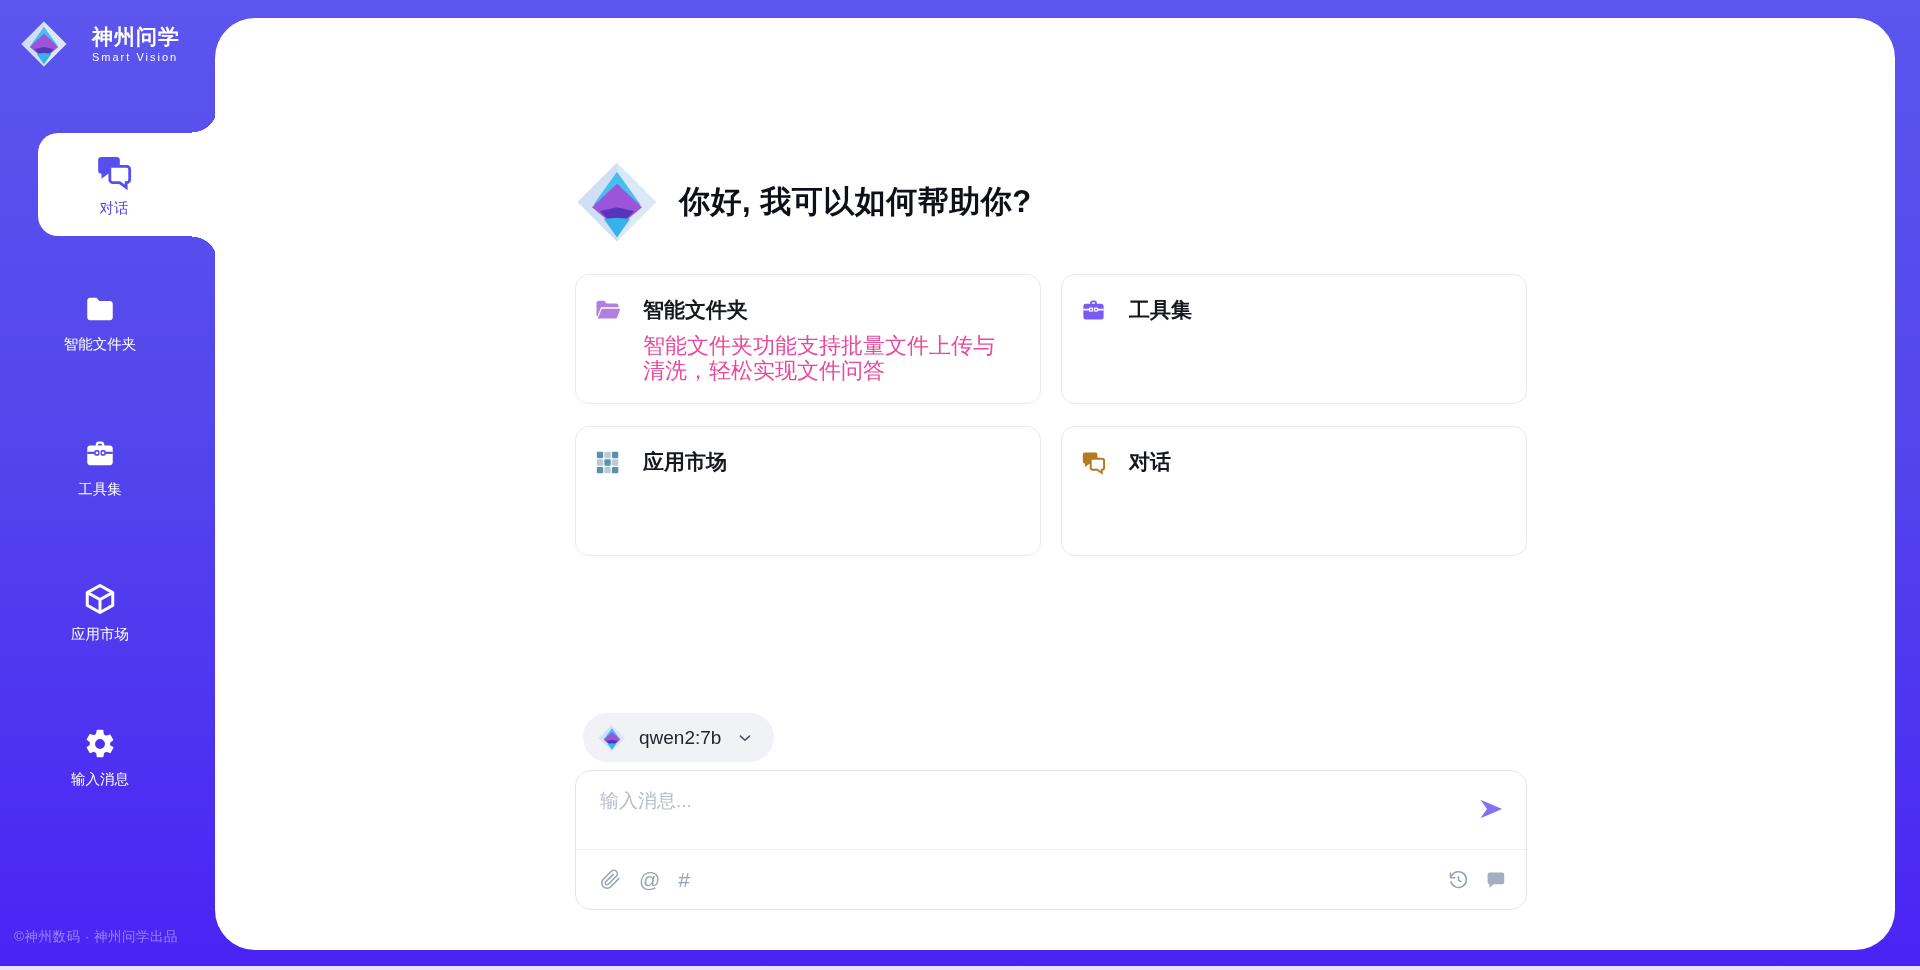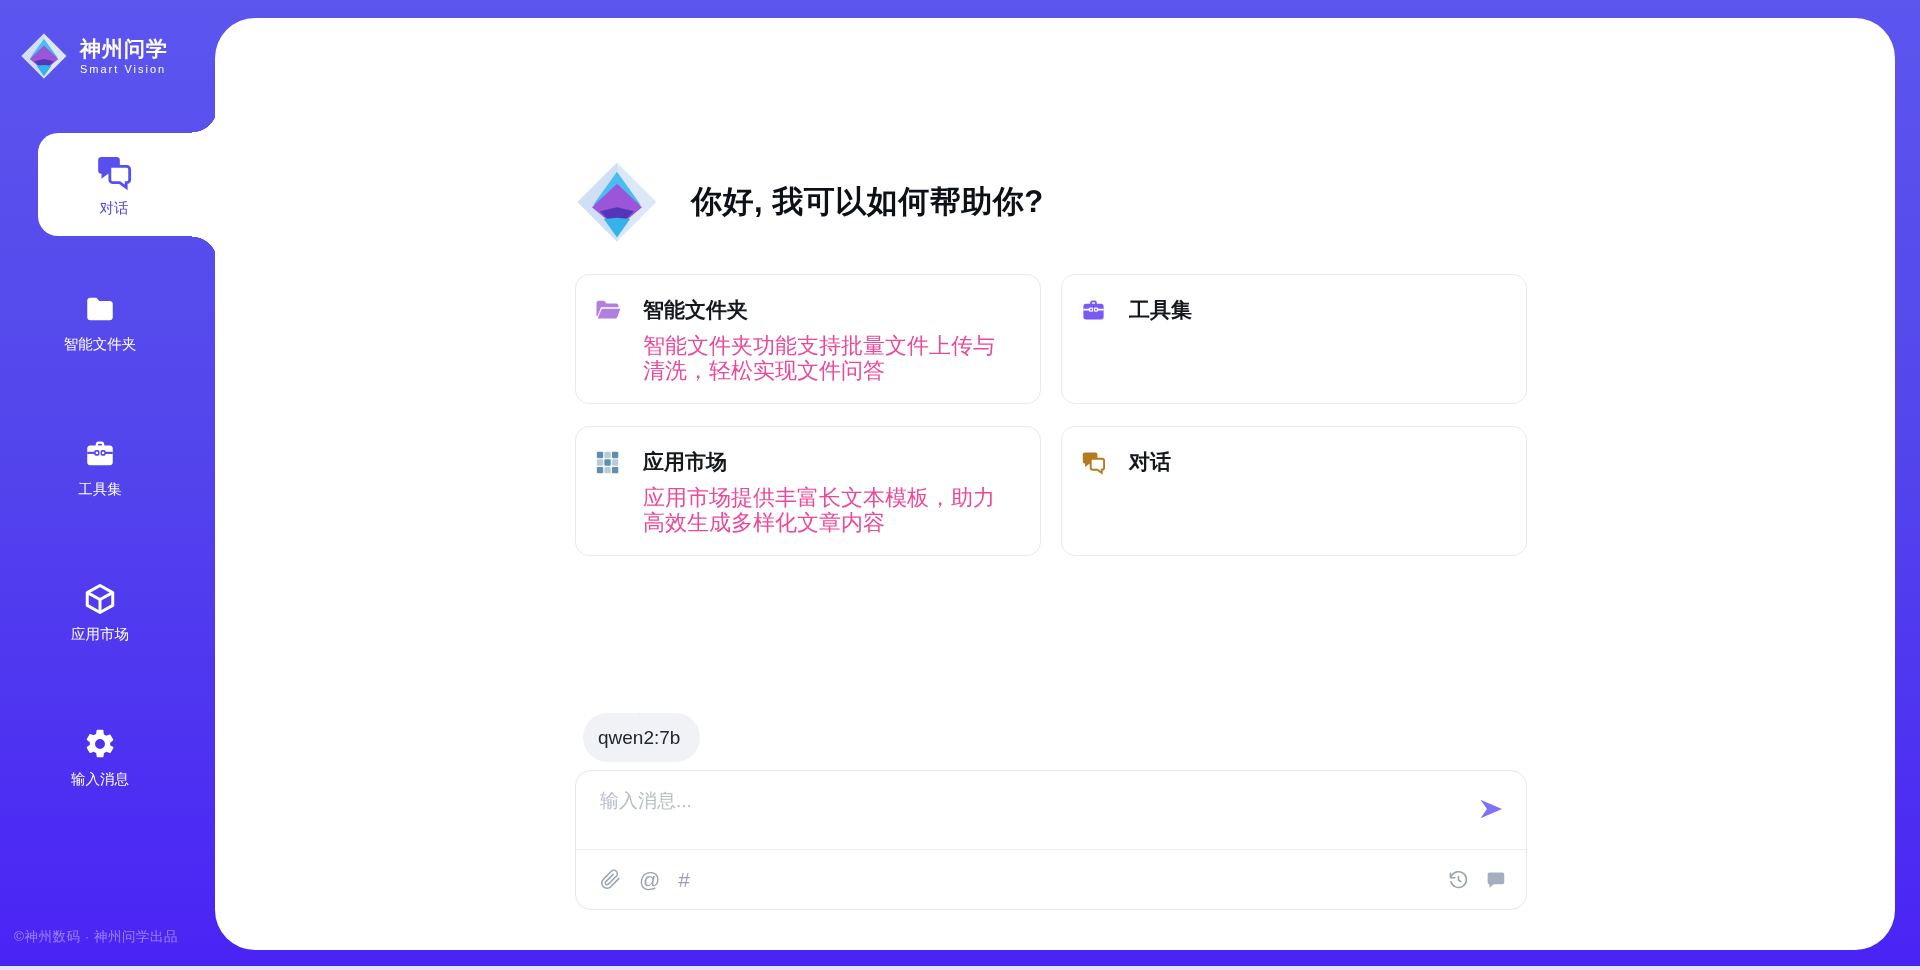--- a/index.html
+++ b/index.html
@@ -12,21 +12,21 @@
 
   
   .main-panel {
     position:absolute; left:215px; top:18px; width:1680px; height:932px;
     background:#ffffff; border-radius:40px;
   }
 
   
   .sidebar { position:absolute; left:0; top:0; width:215px; height:100%; z-index:3; }
 
-  .logo-row { position:absolute; left:20px; top:32px; display:flex; align-items:center; gap:12px; }
+  .logo-row { position:absolute; left:20px; top:20px; display:flex; align-items:center; gap:24px; }
   .logo-row .gem { width:48px; height:48px; }
   .brand-name { color:#fff; font-size:21px; font-weight:700; letter-spacing:1px; line-height:24px; }
   .brand-sub  { color:#fff; font-size:11px; letter-spacing:2px; margin-top:2px; }
 
   .nav-tab-active {
     position:absolute; left:38px; top:133px; width:180px; height:103px;
     background:#fff; border-radius:20px 0 0 20px; z-index:2;
     display:flex; flex-direction:column; align-items:center; justify-content:center;
     gap:7px; padding-right:28px; cursor:pointer;
   }
@@ -53,41 +53,41 @@
   }
   .avatar svg { width:24px; height:24px; }
   .user-initials { color:#fff; font-size:20px; }
 
   .sidebar-footer {
     position:absolute; left:14px; top:928px; color:rgba(255,255,255,0.42);
     font-size:13.5px; letter-spacing:.5px; white-space:nowrap;
   }
 
   
-  .greeting { position:absolute; left:575px; top:160px; display:flex; align-items:center; gap:32px; }
+  .greeting { position:absolute; left:575px; top:160px; display:flex; align-items:center; gap:20px; }
   .greeting .gem { width:84px; height:84px; }
   .greeting h1 { font-size:31px; font-weight:700; color:#0d1117; letter-spacing:.5px; }
 
   .cards {
     position:absolute; left:575px; top:274px; width:952px;
     display:grid; grid-template-columns:1fr 1fr; column-gap:20px; row-gap:22px;
   }
   .card {
     height:130px; background:#fff; border:1px solid #e8eaef; border-radius:14px;
     padding:21px 24px 0 18px; cursor:pointer;
   }
   .card-head { display:flex; align-items:center; gap:22px; }
   .card-head svg { width:27px; height:27px; flex:0 0 auto; }
   .card-title { font-size:21px; font-weight:700; color:#15181d; }
   .card-desc { margin:9px 0 0 49px; font-size:22px; line-height:25px; color:#ec4899; }
 
   .model-pill {
     position:absolute; left:583px; top:713px; height:49px;
     display:inline-flex; align-items:center; gap:13px;
-    background:#f1f2f6; border-radius:25px; padding:0 20px 0 15px; cursor:pointer;flex-direction:column;
+    background:#f1f2f6; border-radius:25px; padding:0 20px 0 15px; cursor:pointer;
   }
   .model-pill .gem { width:28px; height:28px; }
   .model-name { font-size:19px; color:#21262e; }
   .model-pill .chev { width:18px; height:18px; margin-left:2px; }
 
   .composer {
     position:absolute; left:575px; top:770px; width:952px; height:140px;
     background:#fff; border:1px solid #e3e6eb; border-radius:16px;
   }
   .composer textarea {
@@ -170,21 +170,20 @@
             <rect x="2.5" y="9.2" width="5.7" height="5.7" rx="1" opacity="0.45"></rect>
             <rect x="9.2" y="9.2" width="5.7" height="5.7" rx="1"></rect>
             <rect x="15.9" y="9.2" width="5.7" height="5.7" rx="1" opacity="0.45"></rect>
             <rect x="2.5" y="15.9" width="5.7" height="5.7" rx="1"></rect>
             <rect x="9.2" y="15.9" width="5.7" height="5.7" rx="1" opacity="0.45"></rect>
             <rect x="15.9" y="15.9" width="5.7" height="5.7" rx="1"></rect>
           </g>
         </svg>
         <span class="card-title">应用市场</span>
       </div>
-      <p class="card-desc">应用市场提供丰富长文本模板，助力高效生成多样化文章内容</p>
     </div>
 
     <div class="card">
       <div class="card-head">
         <svg viewBox="0 0 24 24" style="color:#b5791f">
           <path fill="currentColor" d="M2.5 4.8 C2.5 3.8 3.3 3 4.3 3 H13.7 C14.7 3 15.5 3.8 15.5 4.8 V11.2 C15.5 12.2 14.7 13 13.7 13 H8.5 L4.5 16 V13 H4.3 C3.3 13 2.5 12.2 2.5 11.2 Z"></path>
           <path fill="#ffffff" stroke="currentColor" stroke-width="1.7" d="M9.5 8.6 H19.6 C20.6 8.6 21.4 9.4 21.4 10.4 V16.6 C21.4 17.6 20.6 18.4 19.6 18.4 H19.3 V21.3 L15.4 18.4 H11.3 C10.3 18.4 9.5 17.6 9.5 16.6 Z"></path>
         </svg>
         <span class="card-title">对话</span>
       </div>

